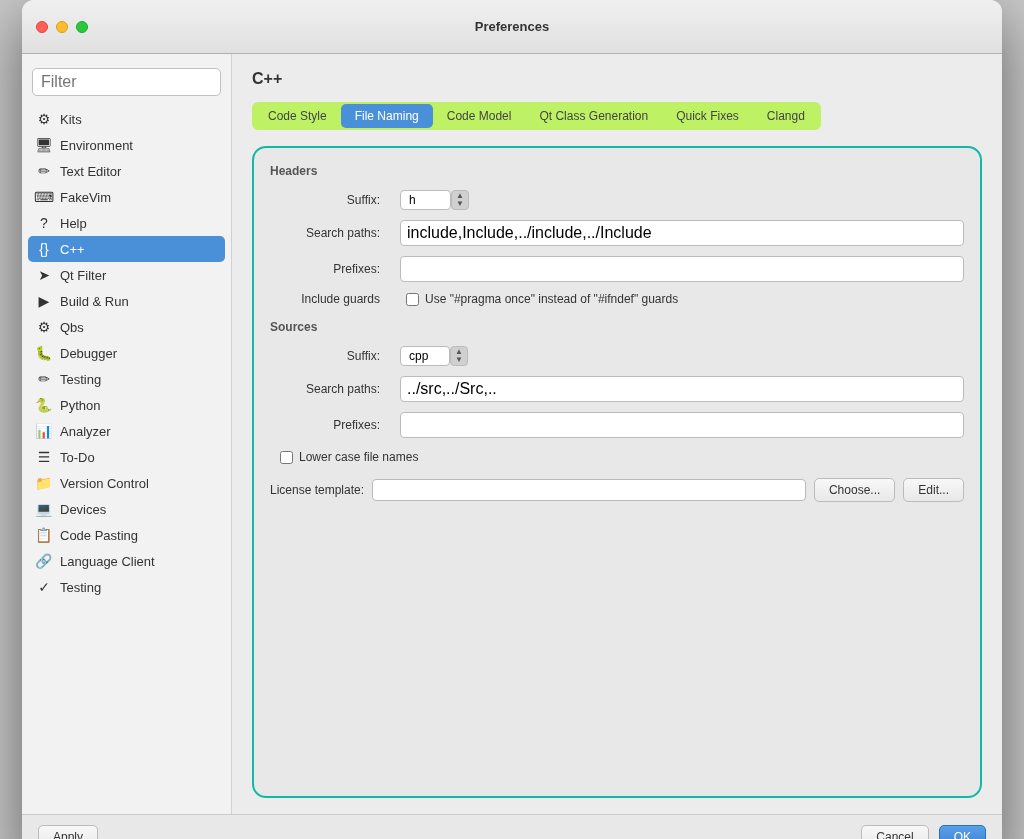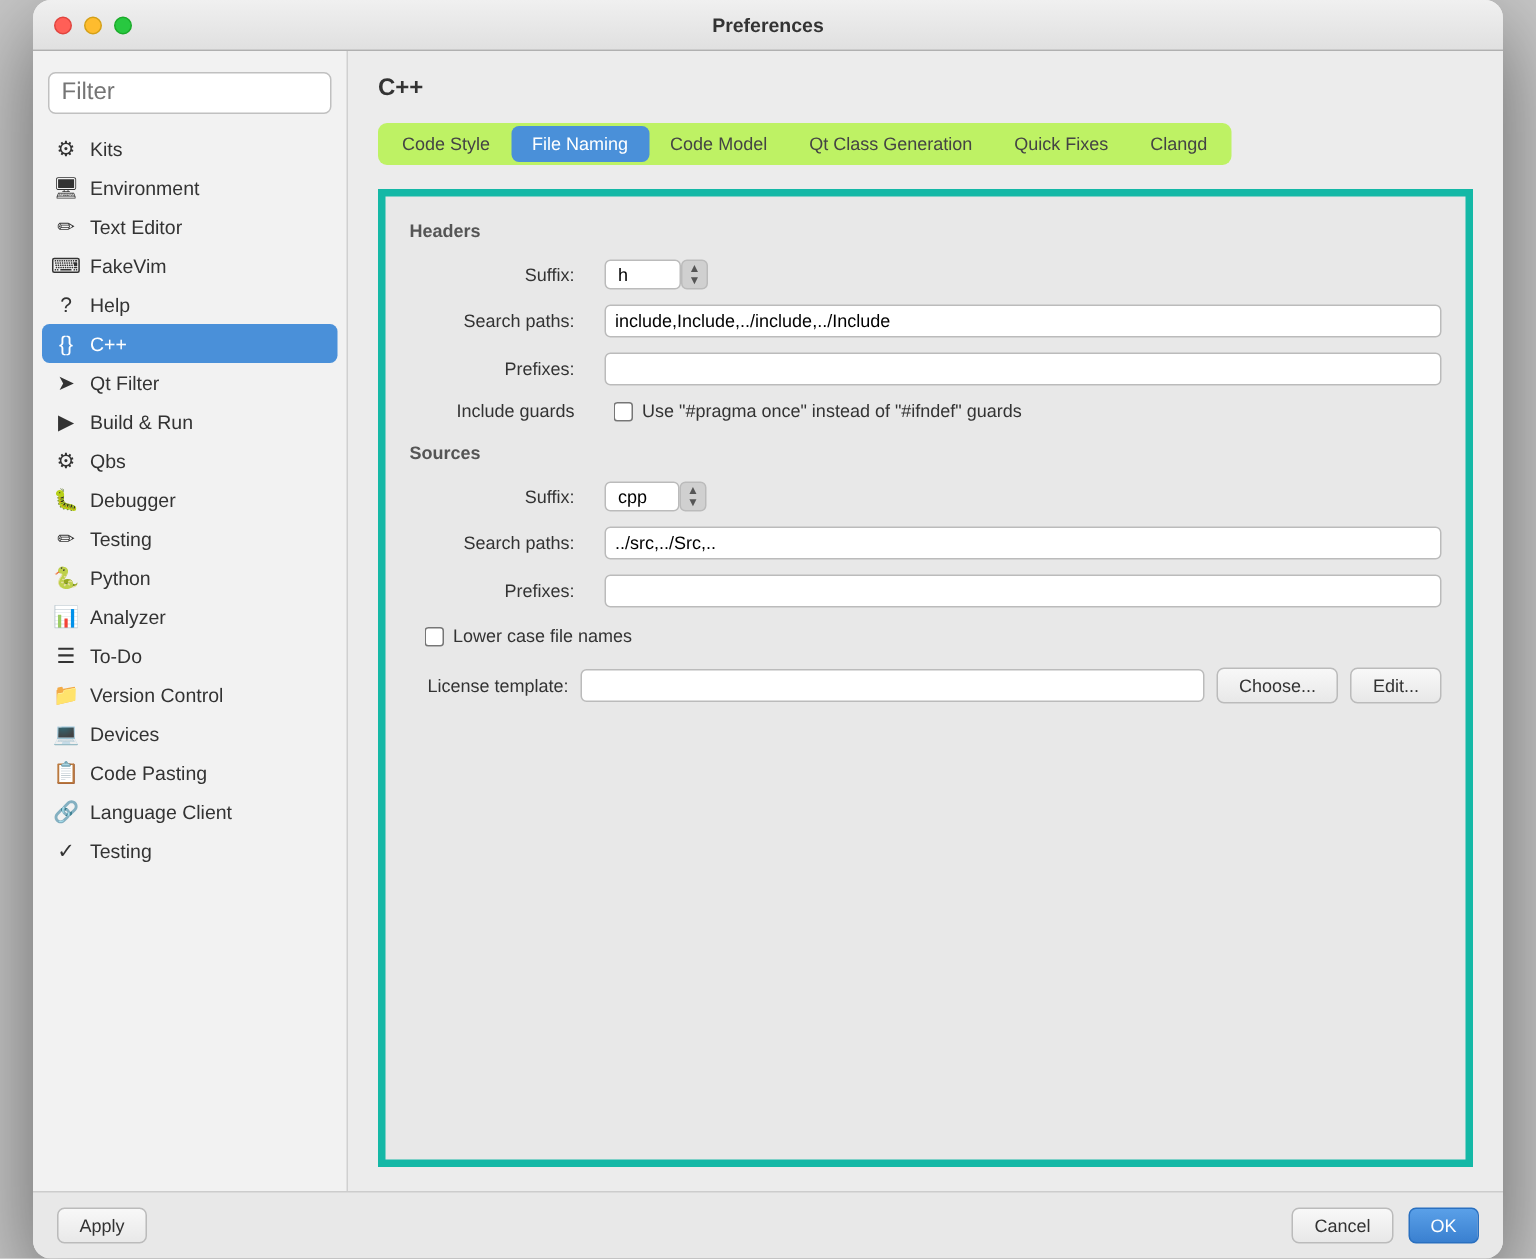--- a/index.html
+++ b/index.html
@@ -18,21 +18,21 @@
       border-radius: 12px;
       box-shadow: 0 20px 60px rgba(0,0,0,0.5);
       overflow: hidden;
     }
     .titlebar {
       background: linear-gradient(180deg, #f0f0f0 0%, #e0e0e0 100%);
       border-bottom: 1px solid #b0b0b0;
       display: flex;
       align-items: center;
       justify-content: center;
-      height: 34px;
+      height: 54px;
       position: relative;
     }
     .traffic-lights {
       position: absolute;
       left: 14px;
       display: flex;
       gap: 8px;
       align-items: center;
     }
     .traffic-light {
@@ -122,22 +122,22 @@
       font-size: 12px;
       color: #444;
       white-space: nowrap;
     }
     .tab.active {
       background: #4a90d9;
       color: white;
     }
     .panel {
       background: #e8e8e8;
-      border: 5px solid #14b8a6;
-      border-radius: 0;
+      border: 2px solid #14b8a6;
+      border-radius: 14px;
       padding: 16px;
       flex: 1;
     }
     .group-label {
       font-size: 12px;
       font-weight: 600;
       color: #555;
       margin-bottom: 12px;
     }
     .form-row {
@@ -152,21 +152,21 @@
       color: #333;
       padding-right: 20px;
       flex-shrink: 0;
     }
     .form-input {
       flex: 1;
       padding: 3px 6px;
       border: 1px solid #bbb;
       border-radius: 4px;
       background: white;
-      font-size: 12px;
+      font-size: 16px;
       outline: none;
     }
     .select-wrapper {
       display: flex;
       align-items: center;
       gap: 2px;
     }
     .select-control {
       padding: 2px 20px 2px 8px;
       border: 1px solid #bbb;
@@ -213,21 +213,20 @@
     .license-row {
       display: flex;
       align-items: center;
       gap: 8px;
       margin-top: 4px;
     }
     .license-label {
       font-size: 12px;
       color: #333;
       flex-shrink: 0;
-      margin-left: 12px;
     }
     .license-input {
       flex: 1;
       padding: 3px 6px;
       border: 1px solid #bbb;
       border-radius: 4px;
       background: white;
       font-size: 12px;
       outline: none;
     }

